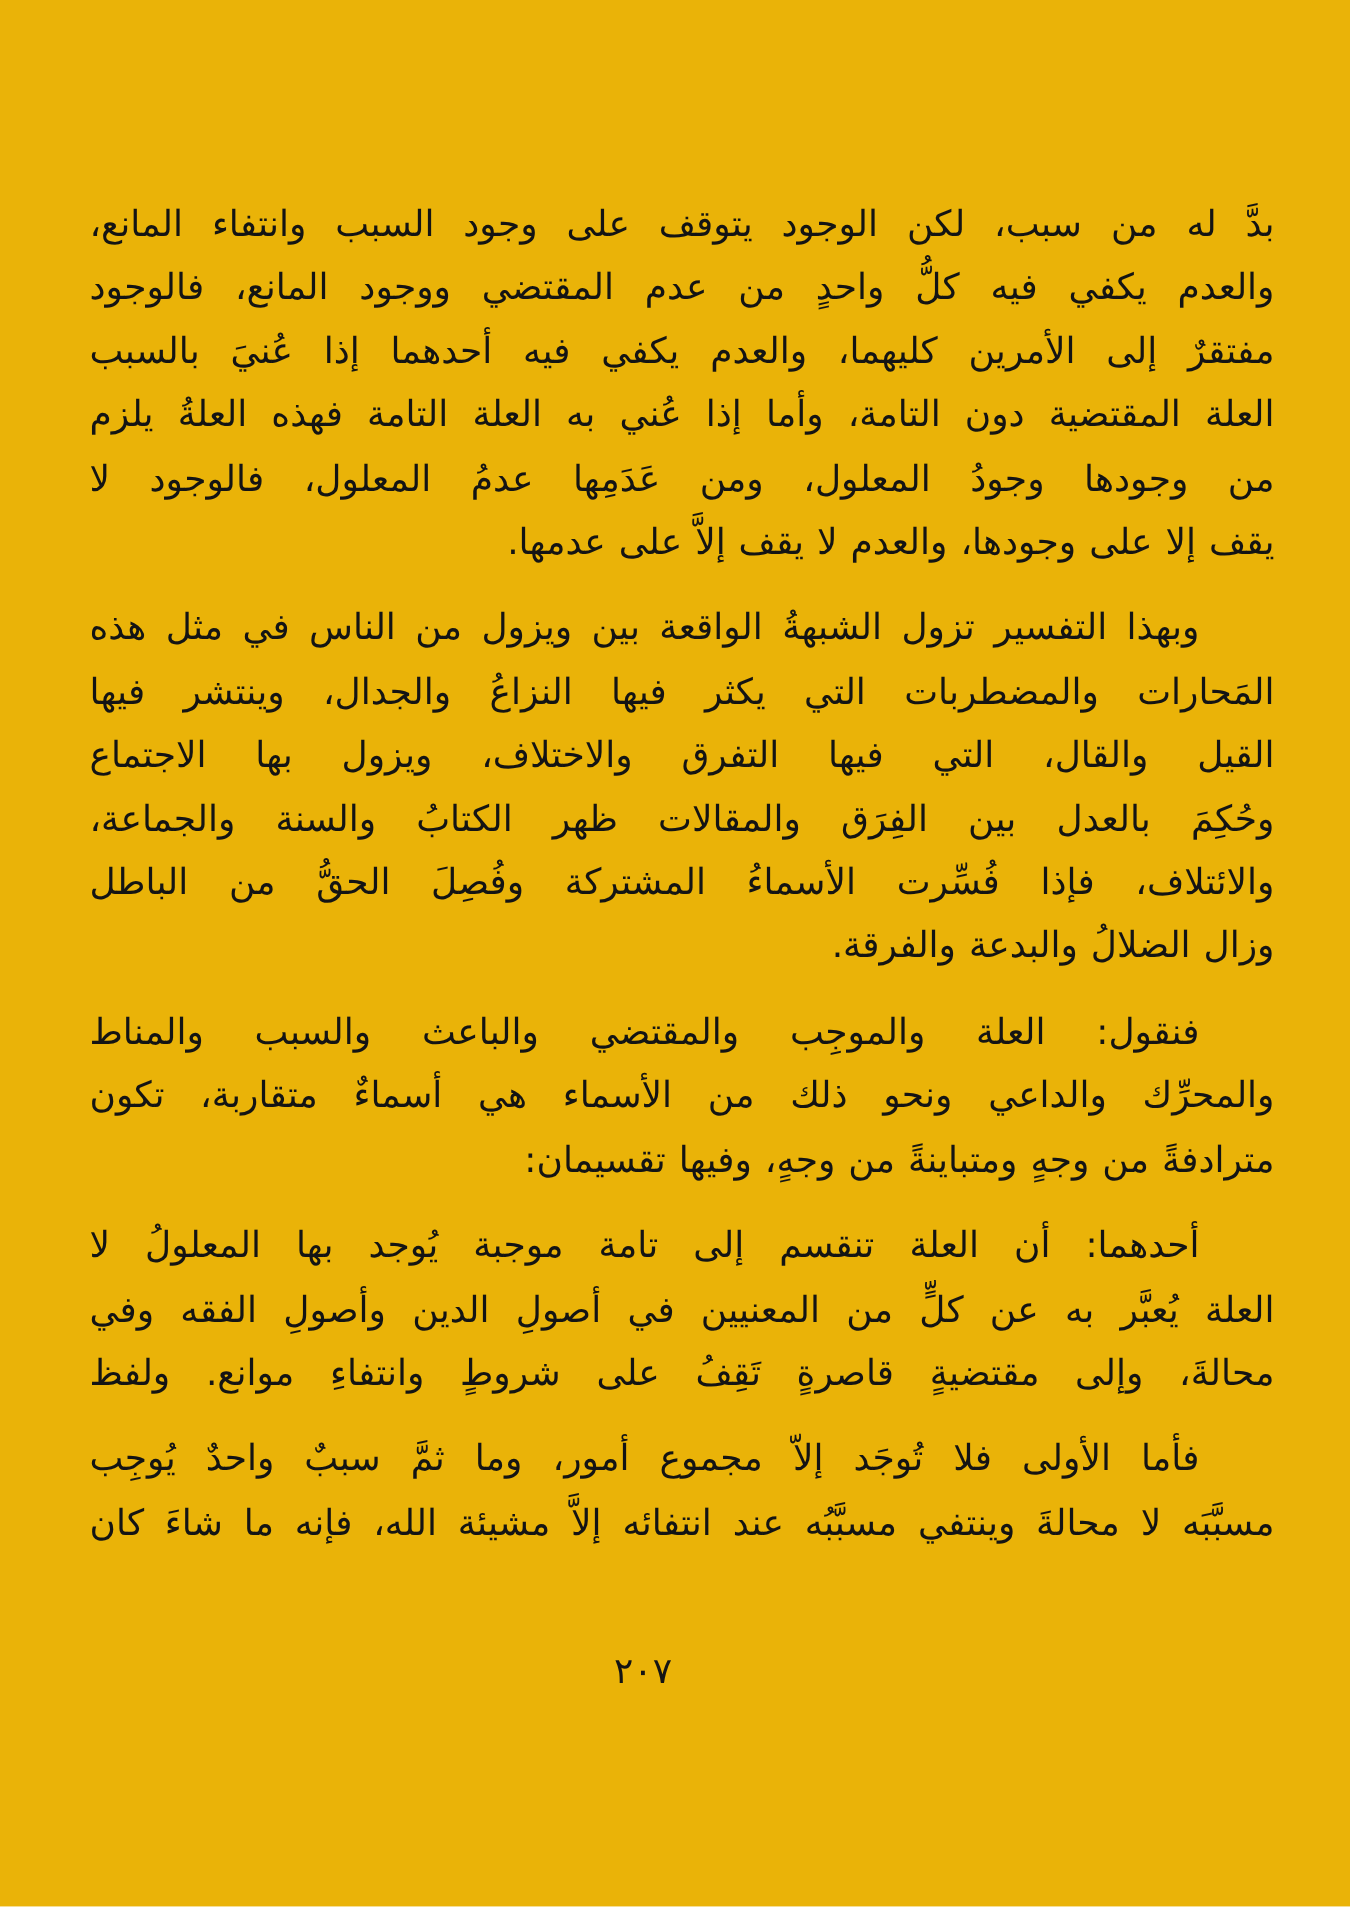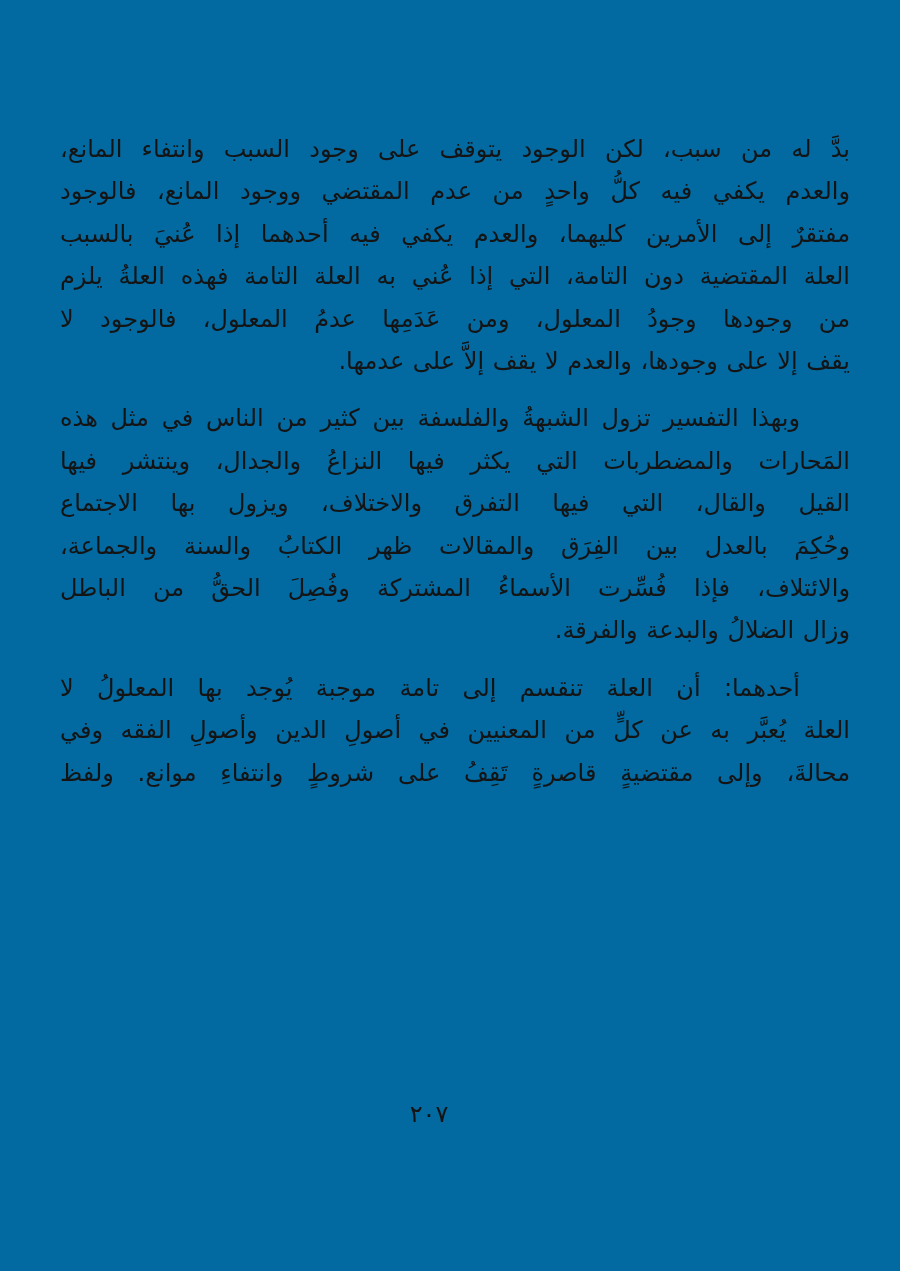--- a/index.html
+++ b/index.html
@@ -5,21 +5,21 @@
   * { margin: 0; padding: 0; box-sizing: border-box; }
   html, body {
     width: 900px;
     background: #ffffff;
     font-family: "DejaVu Sans", sans-serif;
   }
   .page {
     position: relative;
     width: 900px;
     height: 1271px;
-    background: #0369a1;
+    background: #eab308;
     color: #141414;
     direction: rtl;
     overflow: hidden;
   }
   .text-block {
     position: absolute;
     top: 128px;
     right: 50px;
     left: 60px;
     font-size: 24px;
@@ -57,34 +57,41 @@
 </style>
 </head>
 <body>
 
 <div class="page">
   <div class="text-block" id="paragraphs">
       <div class="para">
         <div class="line">بدَّ له من سبب، لكن الوجود يتوقف على وجود السبب وانتفاء المانع،</div>
         <div class="line">والعدم يكفي فيه كلُّ واحدٍ من عدم المقتضي ووجود المانع، فالوجود</div>
         <div class="line">مفتقرٌ إلى الأمرين كليهما، والعدم يكفي فيه أحدهما إذا عُنيَ بالسبب</div>
-        <div class="line">العلة المقتضية دون التامة، التي إذا عُني به العلة التامة فهذه العلةُ يلزم</div>
+        <div class="line">العلة المقتضية دون التامة، وأما إذا عُني به العلة التامة فهذه العلةُ يلزم</div>
         <div class="line">من وجودها وجودُ المعلول، ومن عَدَمِها عدمُ المعلول، فالوجود لا</div>
         <div class="line endline">يقف إلا على وجودها، والعدم لا يقف إلاَّ على عدمها.</div>
       </div>
       <div class="para">
-        <div class="line first-indent">وبهذا التفسير تزول الشبهةُ والفلسفة بين كثير من الناس في مثل هذه</div>
+        <div class="line first-indent">وبهذا التفسير تزول الشبهةُ الواقعة بين ويزول من الناس في مثل هذه</div>
         <div class="line">المَحارات والمضطربات التي يكثر فيها النزاعُ والجدال، وينتشر فيها</div>
         <div class="line">القيل والقال، التي فيها التفرق والاختلاف، ويزول بها الاجتماع</div>
         <div class="line">وحُكِمَ بالعدل بين الفِرَق والمقالات ظهر الكتابُ والسنة والجماعة،</div>
         <div class="line">والائتلاف، فإذا فُسِّرت الأسماءُ المشتركة وفُصِلَ الحقُّ من الباطل</div>
         <div class="line endline">وزال الضلالُ والبدعة والفرقة.</div>
       </div>
       <div class="para">
+        <div class="line first-indent">فنقول: العلة والموجِب والمقتضي والباعث والسبب والمناط</div>
+        <div class="line">والمحرِّك والداعي ونحو ذلك من الأسماء هي أسماءٌ متقاربة، تكون</div>
+        <div class="line endline">مترادفةً من وجهٍ ومتباينةً من وجهٍ، وفيها تقسيمان:</div>
+      </div>
+      <div class="para">
         <div class="line first-indent">أحدهما: أن العلة تنقسم إلى تامة موجبة يُوجد بها المعلولُ لا</div>
         <div class="line">العلة يُعبَّر به عن كلٍّ من المعنيين في أصولِ الدين وأصولِ الفقه وفي</div>
         <div class="line">محالةَ، وإلى مقتضيةٍ قاصرةٍ تَقِفُ على شروطٍ وانتفاءِ موانع. ولفظ</div>
       </div>
       <div class="para">
+        <div class="line first-indent">فأما الأولى فلا تُوجَد إلاّ مجموع أمور، وما ثمَّ سببٌ واحدٌ يُوجِب</div>
+        <div class="line">مسبَّبَه لا محالةَ وينتفي مسبَّبُه عند انتفائه إلاَّ مشيئة الله، فإنه ما شاءَ كان</div>
       </div>
     </div>
   <div class="page-number">٢٠٧</div>
 </div>
 
 </body></html>

